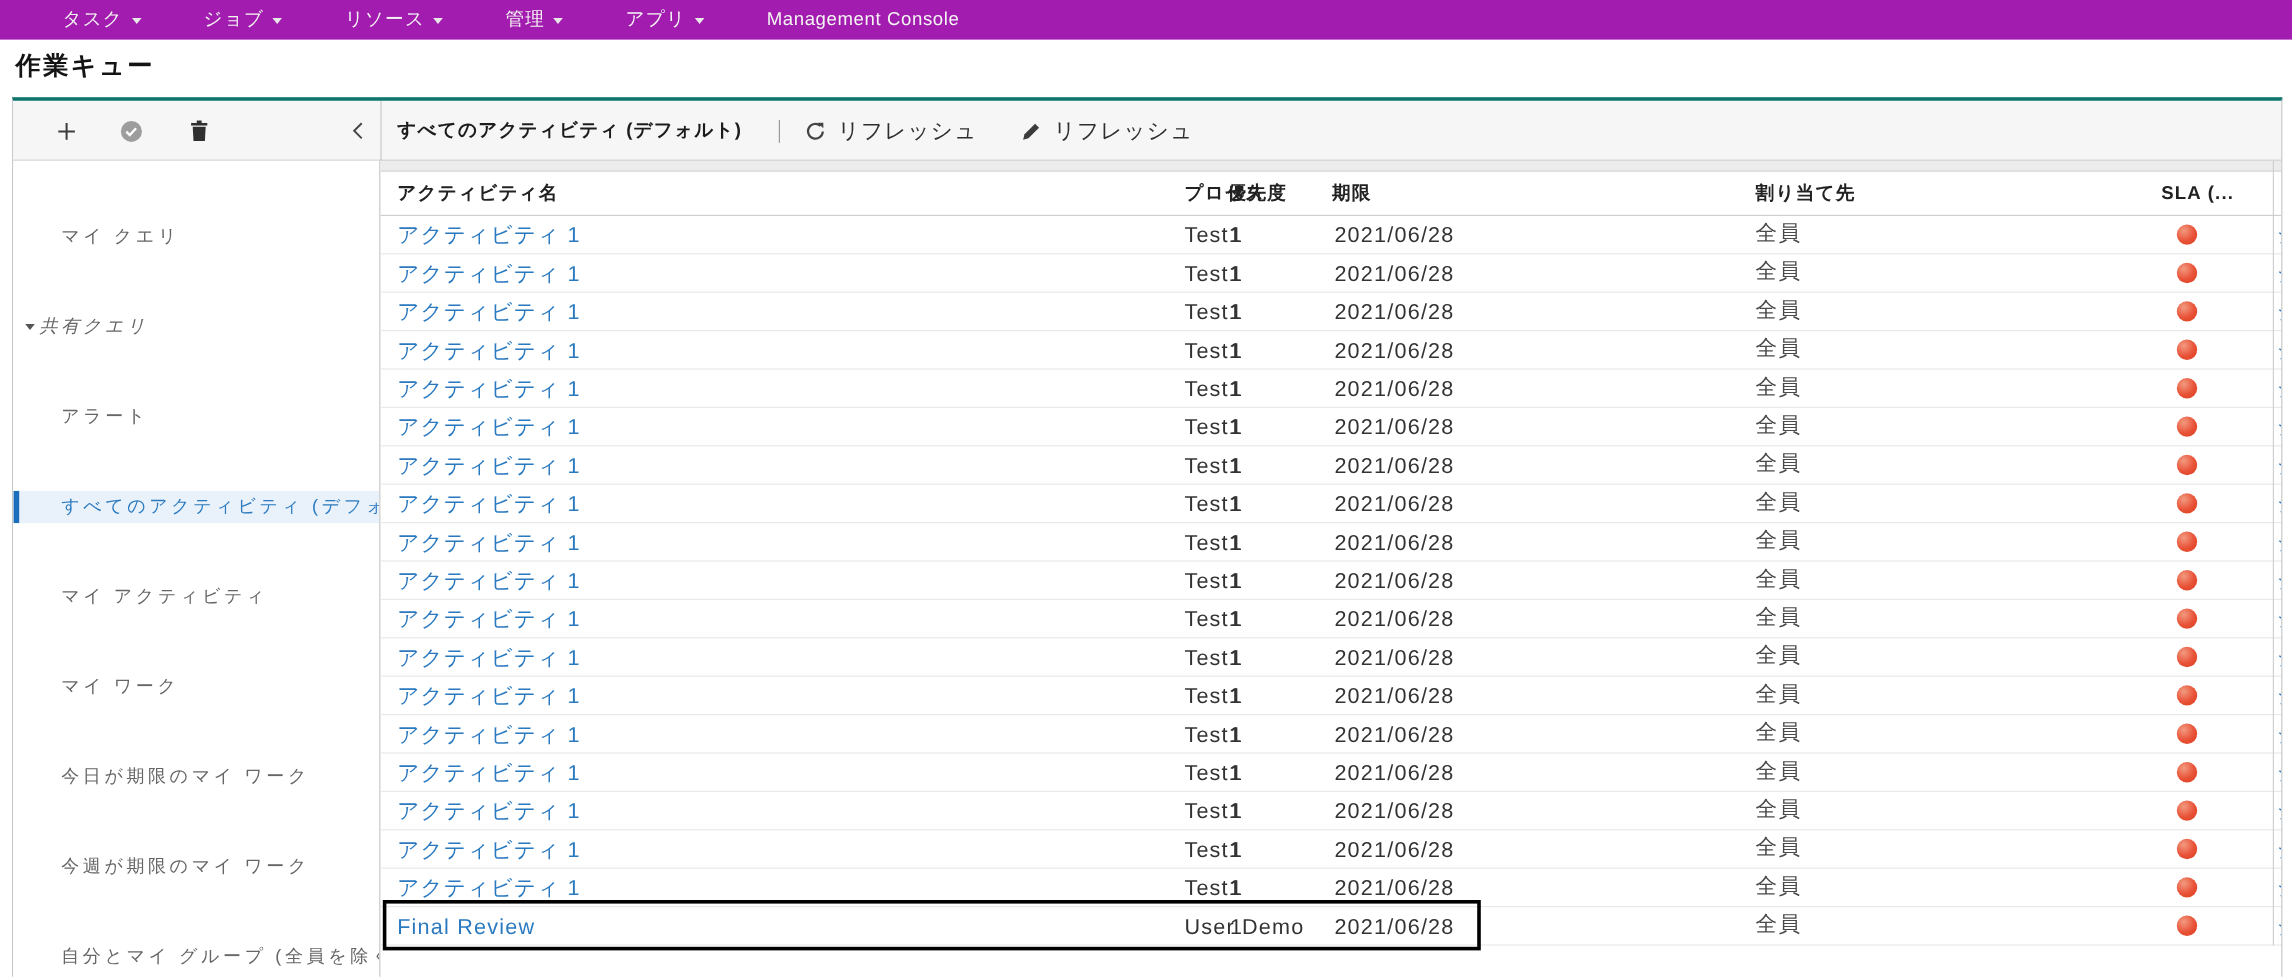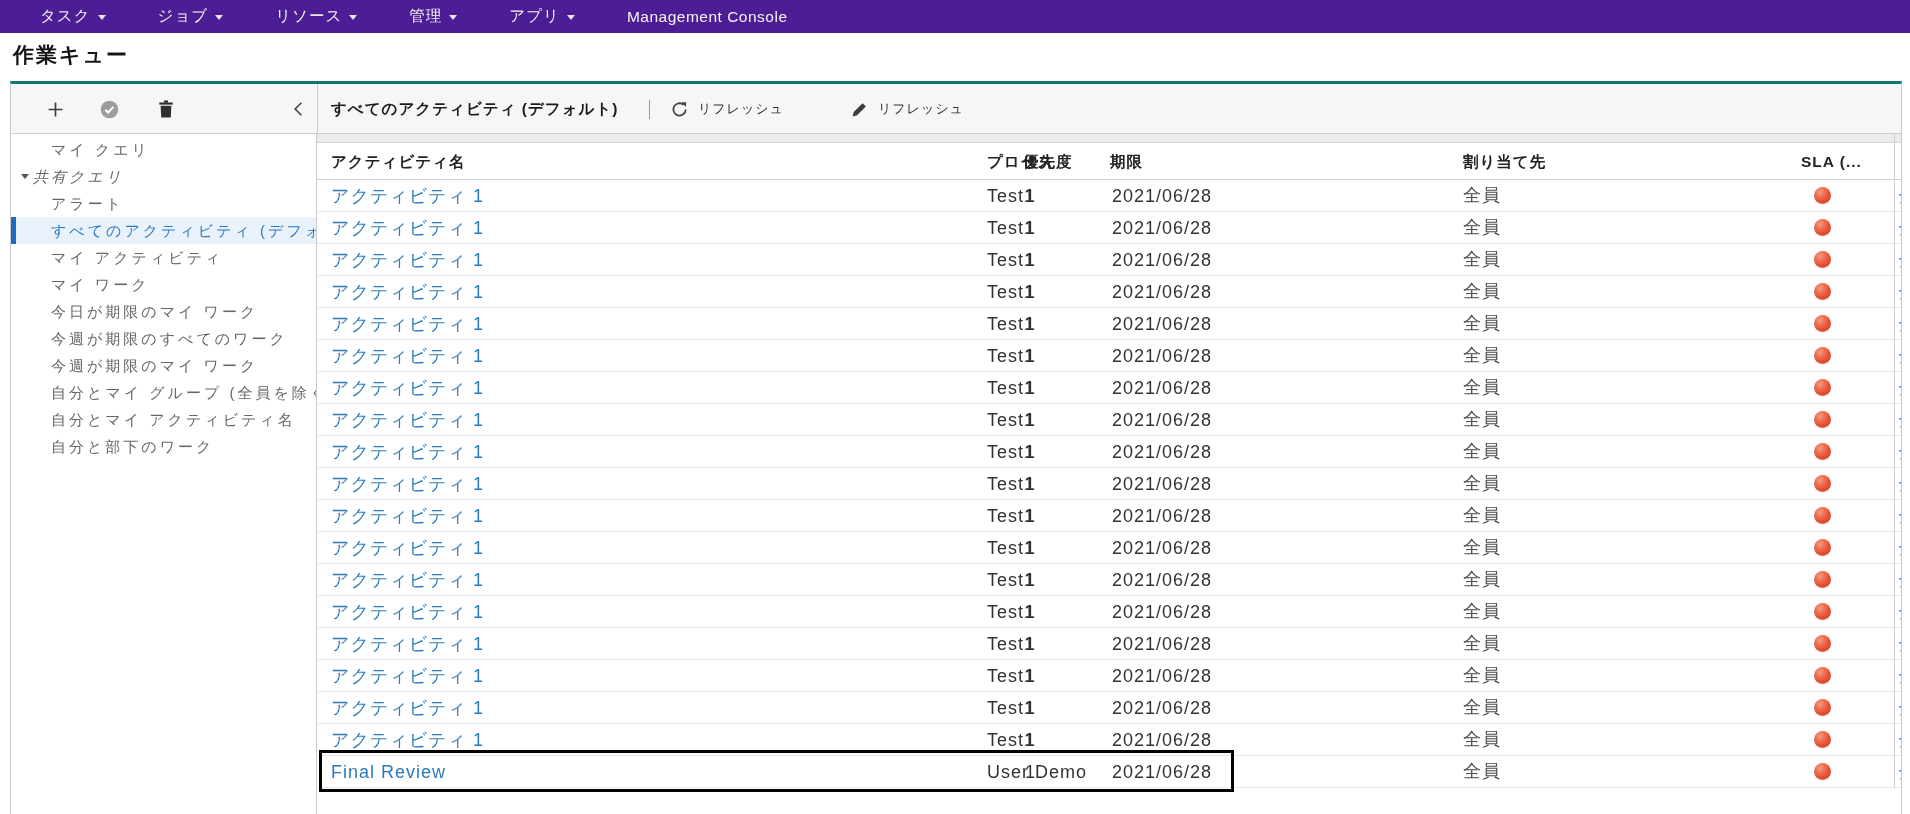--- a/index.html
+++ b/index.html
@@ -1,21 +1,21 @@
 <!DOCTYPE html>
 <html><head>
 <meta charset="utf-8">
 <style>
   * { box-sizing: border-box; margin: 0; padding: 0; }
   html,body { width:1910px; height:814px; background:#fff; overflow:hidden;
     font-family:"Liberation Sans","DejaVu Sans",sans-serif; }
 
   
   .topnav { position:absolute; left:0; top:0; width:1910px; height:33px;
-    background:#4c1d95; display:flex; align-items:center; padding-left:40px; gap:52px;
+    background:#a21caf; display:flex; align-items:center; padding-left:52px; gap:52px;
     color:#f4f4f2; font-size:15.5px; letter-spacing:1px; }
   .nav-item { display:flex; align-items:center; gap:7px; cursor:pointer; white-space:nowrap; }
   .caret { width:0; height:0; border-left:4.5px solid transparent; border-right:4.5px solid transparent;
     border-top:5px solid #e8e8e6; margin-top:2px; }
   .console-title { font-weight:500; letter-spacing:0.5px; }
 
   
   .page-title { position:absolute; left:13px; top:41px; font-size:21px; font-weight:bold;
     color:#141414; letter-spacing:2px; }
 
@@ -27,32 +27,32 @@
   
   .toolbar { position:absolute; left:0; top:0; width:100%; height:50px; background:#f6f6f6;
     border-bottom:1px solid #cfcfcf; }
   .toolbar .icon-btn { position:absolute; top:0; height:50px; display:flex; align-items:center;
     justify-content:center; width:26px; cursor:pointer; color:#3c3c3c; }
   .tb-divider { position:absolute; left:306px; top:0; width:1px; height:50px; background:#c9c9c9; }
   .query-title { position:absolute; left:320px; top:0; line-height:50px; font-size:15.5px;
     font-weight:bold; color:#1c1c1c; letter-spacing:1px; white-space:nowrap; }
   .tb-sep { position:absolute; left:638px; top:16px; width:1px; height:19px; background:#9a9a9a; }
   .tb-action { position:absolute; top:0; height:50px; display:flex; align-items:center; gap:10px;
-    font-size:13px; color:#2e2e2e; letter-spacing:1px; cursor:pointer; white-space:nowrap; }
+    font-size:18px; color:#2e2e2e; letter-spacing:1px; cursor:pointer; white-space:nowrap; }
   .act-refresh { left:660px; }
   .act-edit { left:840px; }
 
   
   .main { position:absolute; left:0; top:50px; width:100%; height:683px; }
 
   
   .sidebar { position:absolute; left:0; top:0; width:306px; height:100%;
     border-right:1px solid #c9c9c9; background:#fff; overflow:hidden; padding-top:2px; }
   .side-item { position:relative; height:27px; line-height:27px; font-size:15px; color:#666;
-    letter-spacing:3px; white-space:nowrap; overflow:hidden; cursor:pointer; }
+    letter-spacing:3px; white-space:nowrap; overflow:hidden; cursor:pointer;margin-top:48px; }
   .side-item.lvl0 { padding-left:22px;font-style:italic; }
   .side-item.lvl1 { padding-left:40px; }
   .side-item.selected { background:#e9f2fa; color:#2b7ac0; }
   .side-item.selected::before { content:""; position:absolute; left:0; top:0; bottom:0; width:5px;
     background:#1b6ebc; }
   .expander { position:absolute; left:10px; top:11px; width:0; height:0;
     border-left:4.5px solid transparent; border-right:4.5px solid transparent;
     border-top:5.5px solid #555; }
 
   
@@ -160,21 +160,20 @@
 
     <aside class="sidebar">
       <div id="sidebar-items">
           <div class="side-item lvl1"><span>マイ クエリ</span></div>
           <div class="side-item lvl0"><span class="expander"></span><span>共有クエリ</span></div>
           <div class="side-item lvl1"><span>アラート</span></div>
           <div class="side-item lvl1 selected"><span>すべてのアクティビティ (デフォルト)</span></div>
           <div class="side-item lvl1"><span>マイ アクティビティ</span></div>
           <div class="side-item lvl1"><span>マイ ワーク</span></div>
           <div class="side-item lvl1"><span>今日が期限のマイ ワーク</span></div>
-          <div class="side-item lvl1"><span>今週が期限のすべてのワーク</span></div>
           <div class="side-item lvl1"><span>今週が期限のマイ ワーク</span></div>
           <div class="side-item lvl1"><span>自分とマイ グループ (全員を除く)</span></div>
           <div class="side-item lvl1"><span>自分とマイ アクティビティ名</span></div>
           <div class="side-item lvl1"><span>自分と部下のワーク</span></div>
         </div>
     </aside>
 
     <section class="tablepane">
       <div class="top-strip"></div>
       <div class="thead" id="thead">

